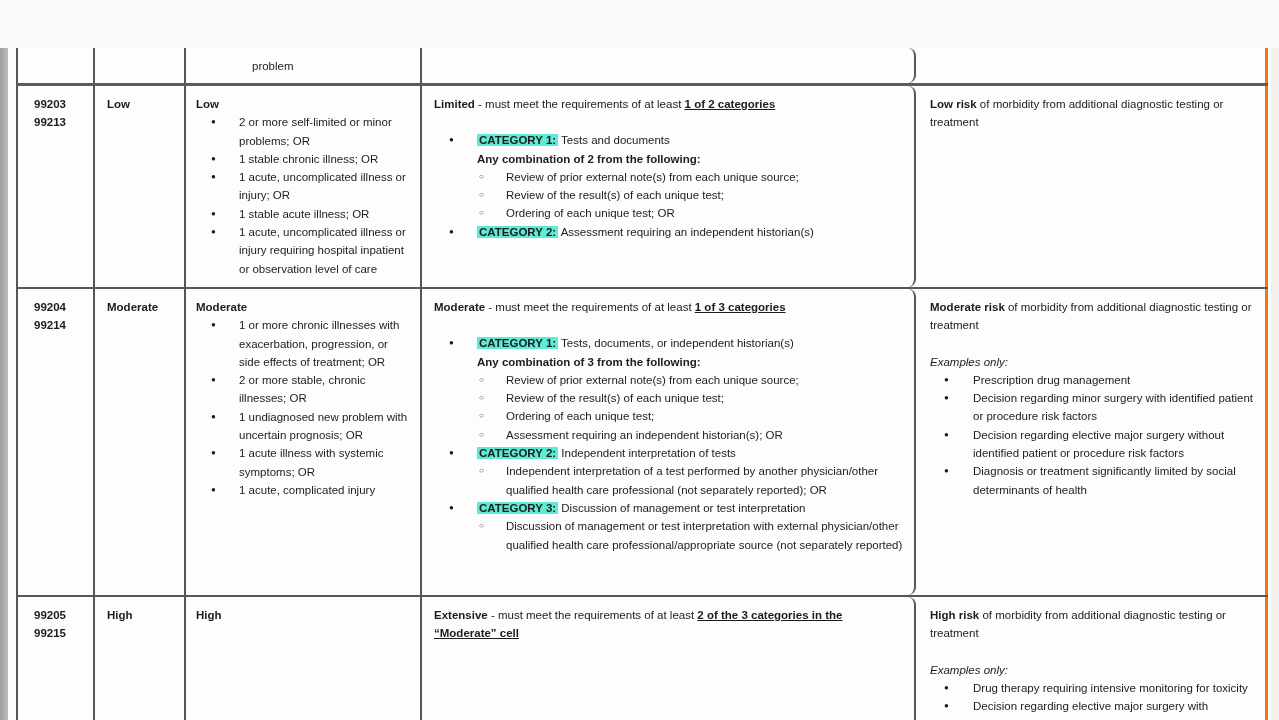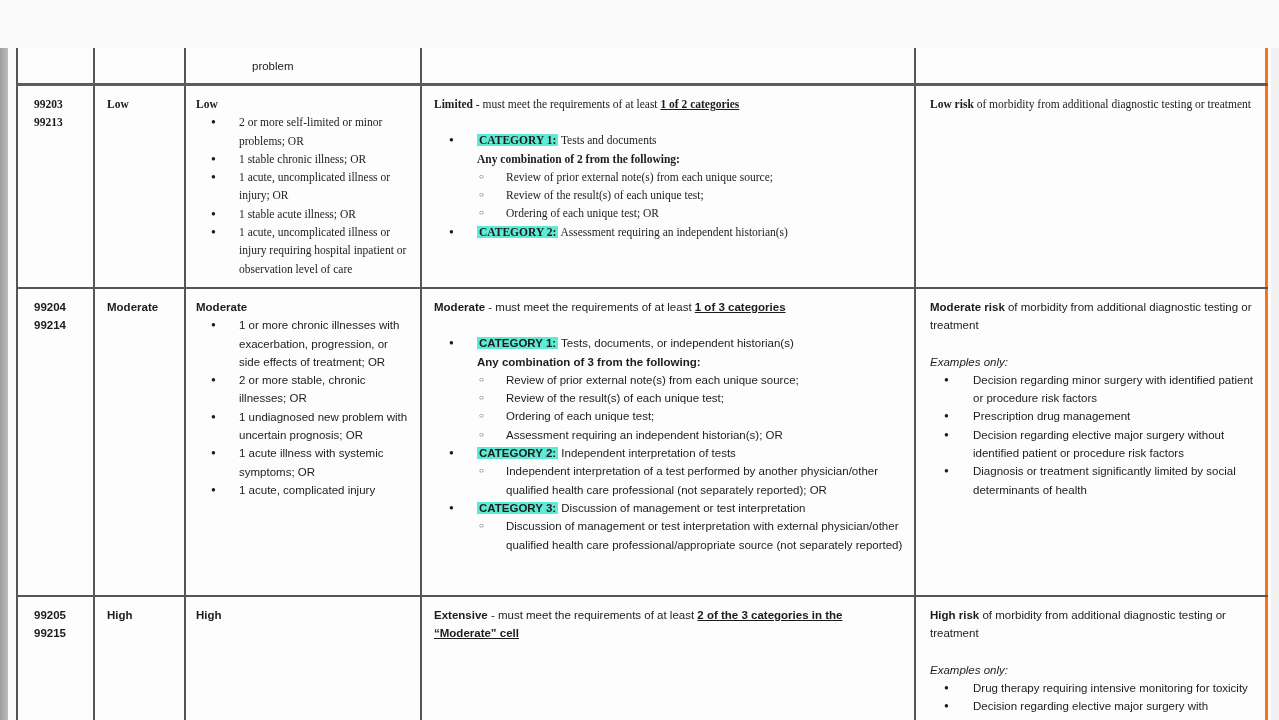--- a/index.html
+++ b/index.html
@@ -7,28 +7,28 @@
   body { font-family:"Liberation Sans", sans-serif; background:#fafafa; }
   .page { position:relative; width:1279px; height:720px; overflow:hidden; background:#fbfbfb;margin-top:48px; }
   .edge-left { position:absolute; left:0; top:0; width:8px; height:720px;
     background:linear-gradient(90deg,#9e9e9e,#bdbdbd); }
   .edge-right { position:absolute; right:0; top:0; width:8px; height:720px; background:#f1f1f1; }
   .mdm-table { position:absolute; left:16px; top:0; width:1252px; color:#1c1c1c;
     font-size:11.5px; line-height:18.3px; }
   .row { display:flex; border-left:2px solid #565656; border-bottom:2px solid #565656;
     background:#fdfdfd; overflow:hidden; }
   .row.partial { height:38px; border-bottom:3px solid #5c5c5c; }
-  .row.low { height:203px;font-family:Liberation Serif, serif; }
+  .row.low { height:203px; }
   .row.moderate { height:308px; }
   .row.high { height:250px; }
   .cell { border-right:2px solid #565656; padding:9px 10px 6px 10px; overflow:hidden; }
   .c1 { width:77px; padding-left:16px; }
   .c2 { width:91px; padding-left:12px; }
   .c3 { width:236px; }
-  .c4 { width:494px; padding-left:12px; }
+  .c4 { width:494px; padding-left:12px;border-radius:8px; }
   .c5 { flex:1; border-right:3px solid #f97316; padding-left:14px; }
   .b { font-weight:bold; }
   .i { font-style:italic; }
   .u { text-decoration:underline; }
   .hl { background:#5eead4; font-weight:bold; padding:0 2px; }
   .code-line { font-weight:bold; }
   ul { list-style:none; }
   .blist li { position:relative; padding-left:43px; }
   .blist li::before { content:"\25CF"; position:absolute; left:15px; top:0;
     font-size:8px; line-height:18.3px; }
@@ -152,22 +152,22 @@
           </li>
         </ul>
       </div>
       <div class="cell c5">
         <div>
           <span class="b">Moderate risk</span><span> of morbidity from additional diagnostic testing or treatment</span>
         </div>
         <div class="gap"></div>
         <div class="i">Examples only:</div>
         <ul class="xlist">
+          <li>Prescription drug management</li>
           <li>Decision regarding minor surgery with identified patient or procedure risk factors</li>
-          <li>Prescription drug management</li>
           <li>Decision regarding elective major surgery without identified patient or procedure risk factors</li>
           <li>Diagnosis or treatment significantly limited by social determinants of health</li>
         </ul>
       </div>
     </div>
 
     <div class="row high">
       <div class="cell c1">
         <div class="code-line">99205</div>
         <div class="code-line">99215</div>

